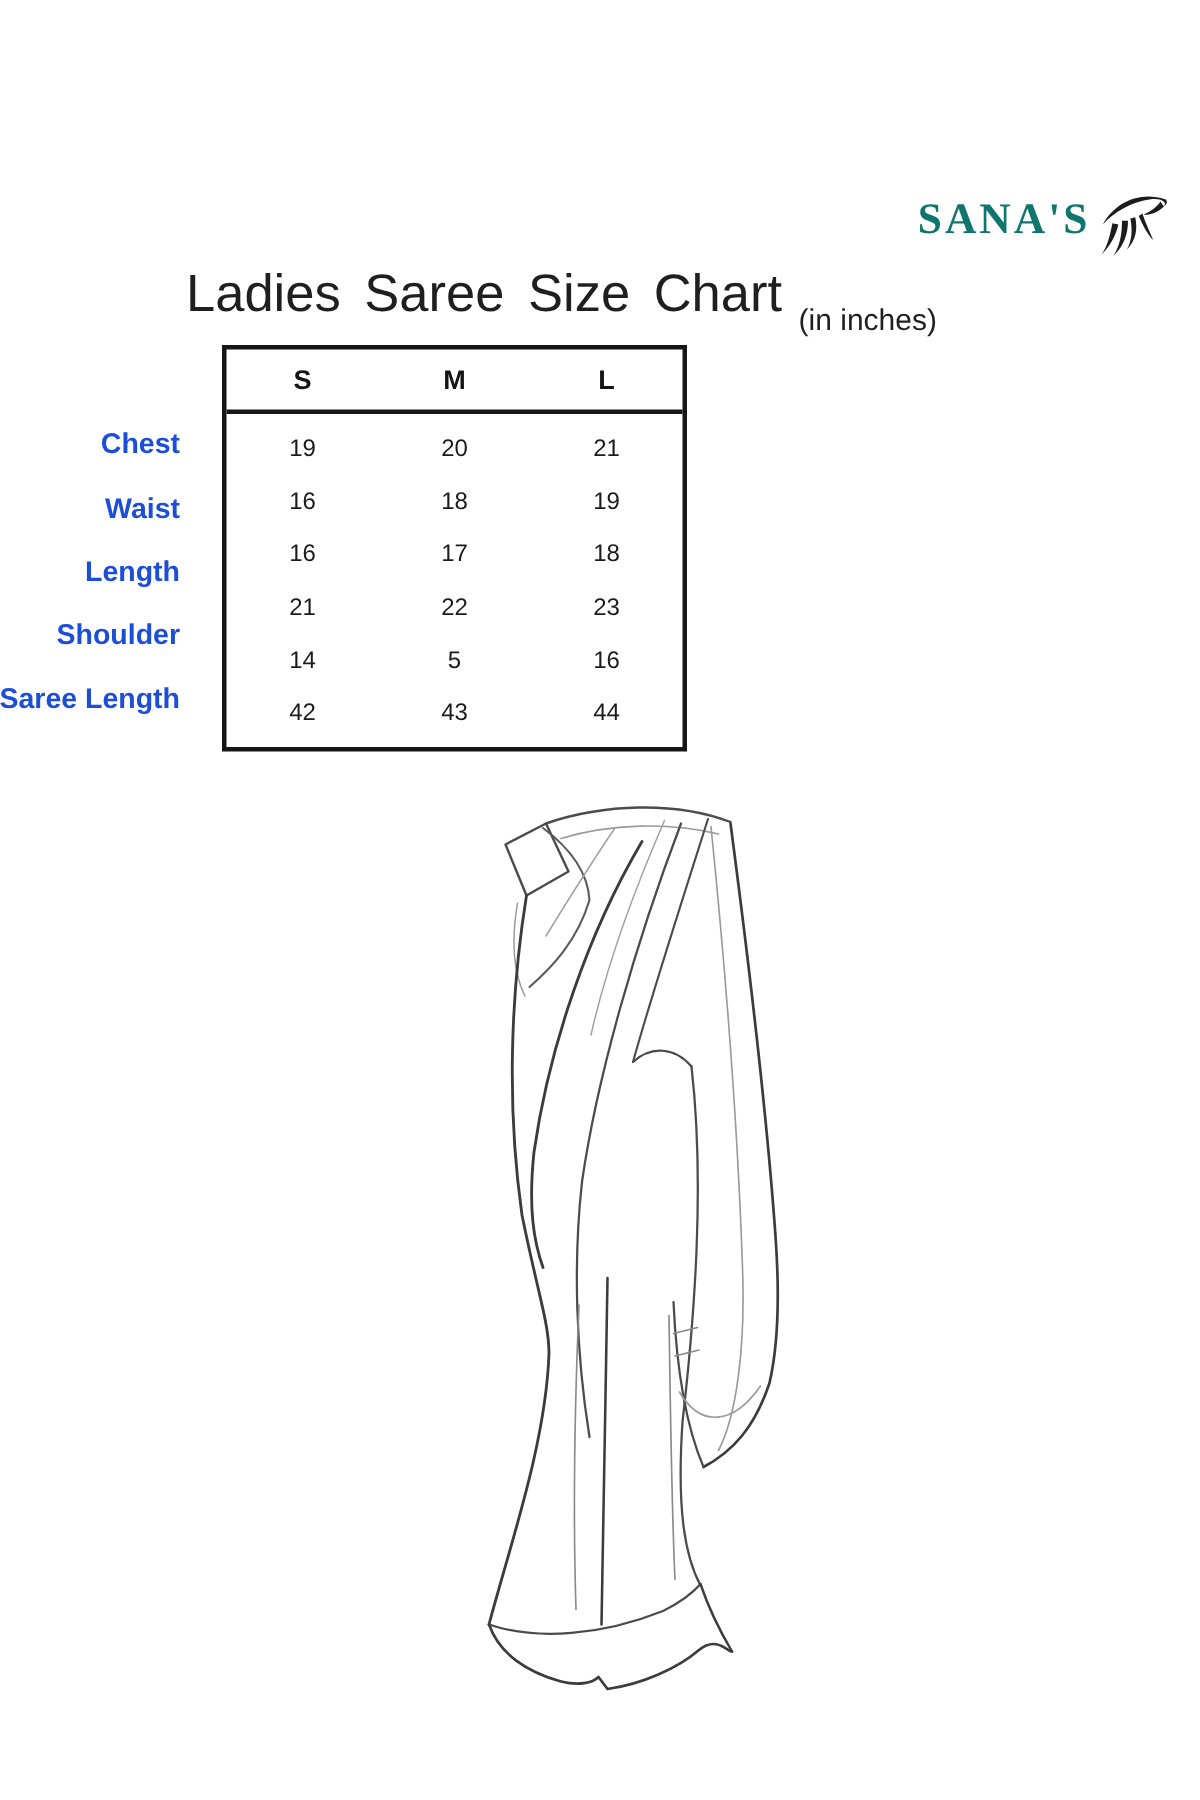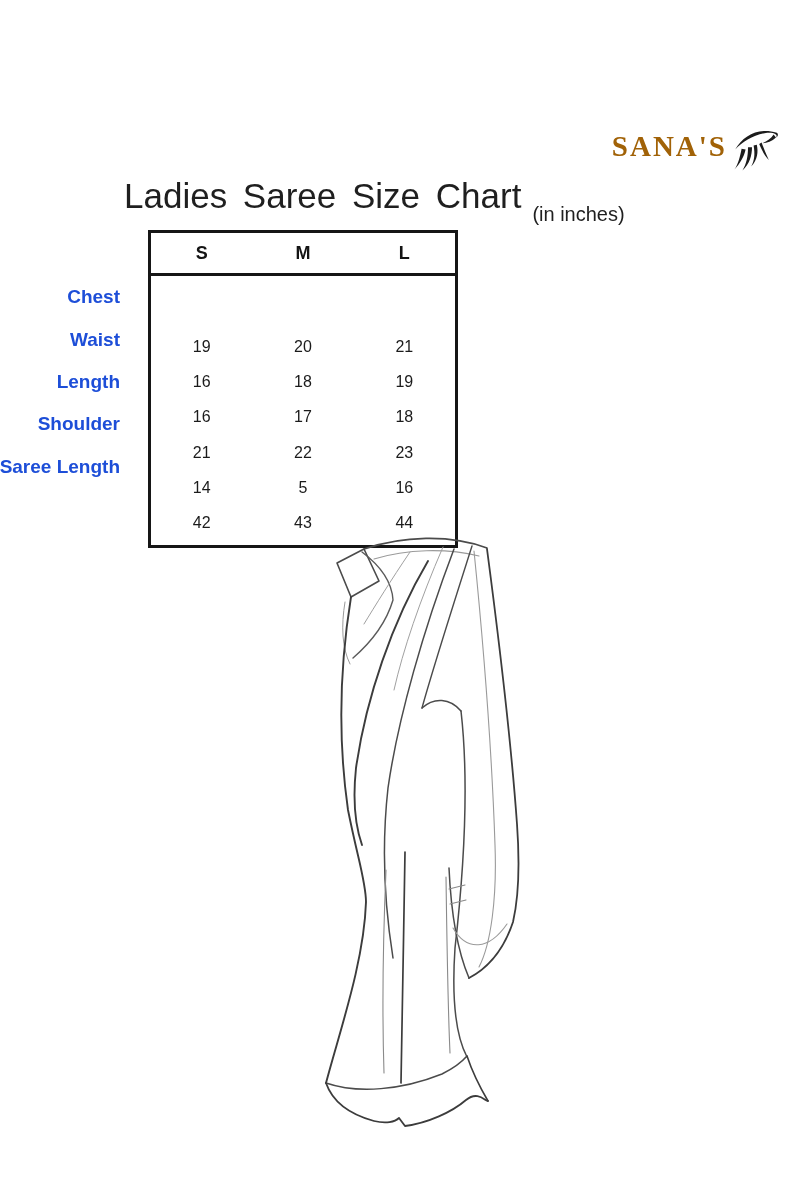--- a/index.html
+++ b/index.html
@@ -14,21 +14,21 @@
   
   .logo{
     position:absolute;top:118px;right:20px;
     display:flex;align-items:center;gap:5px;
   }
   .logo-text{
     font-family:"Liberation Serif", serif;
     font-weight:700;
     font-size:29px;
     letter-spacing:2px;
-    color:#a16207;
+    color:#0f766e;
   }
   .logo-icon{width:48px;height:52px;margin-top:4px;}
   
   .title-row{
     position:absolute;top:176px;left:124px;
     display:flex;align-items:baseline;gap:11px;
     white-space:nowrap;
   }
   .title-main{
     font-size:35px;
@@ -71,21 +71,20 @@
     border-bottom:3px solid #161616;
   }
   .header-cell{
     display:flex;align-items:center;justify-content:center;
     font-weight:700;font-size:18px;color:#141414;
   }
   .data-area{
     display:flex;flex-direction:column;
     height:212px;
     padding:6px 0 4px 0;
-    margin-top:47px;
   }
   .data-row{
     flex:1;
     display:grid;grid-template-columns:1fr 1fr 1fr;
   }
   .data-cell{
     display:flex;align-items:center;justify-content:center;
     font-size:16px;color:#1b1b1b;
   }
   

